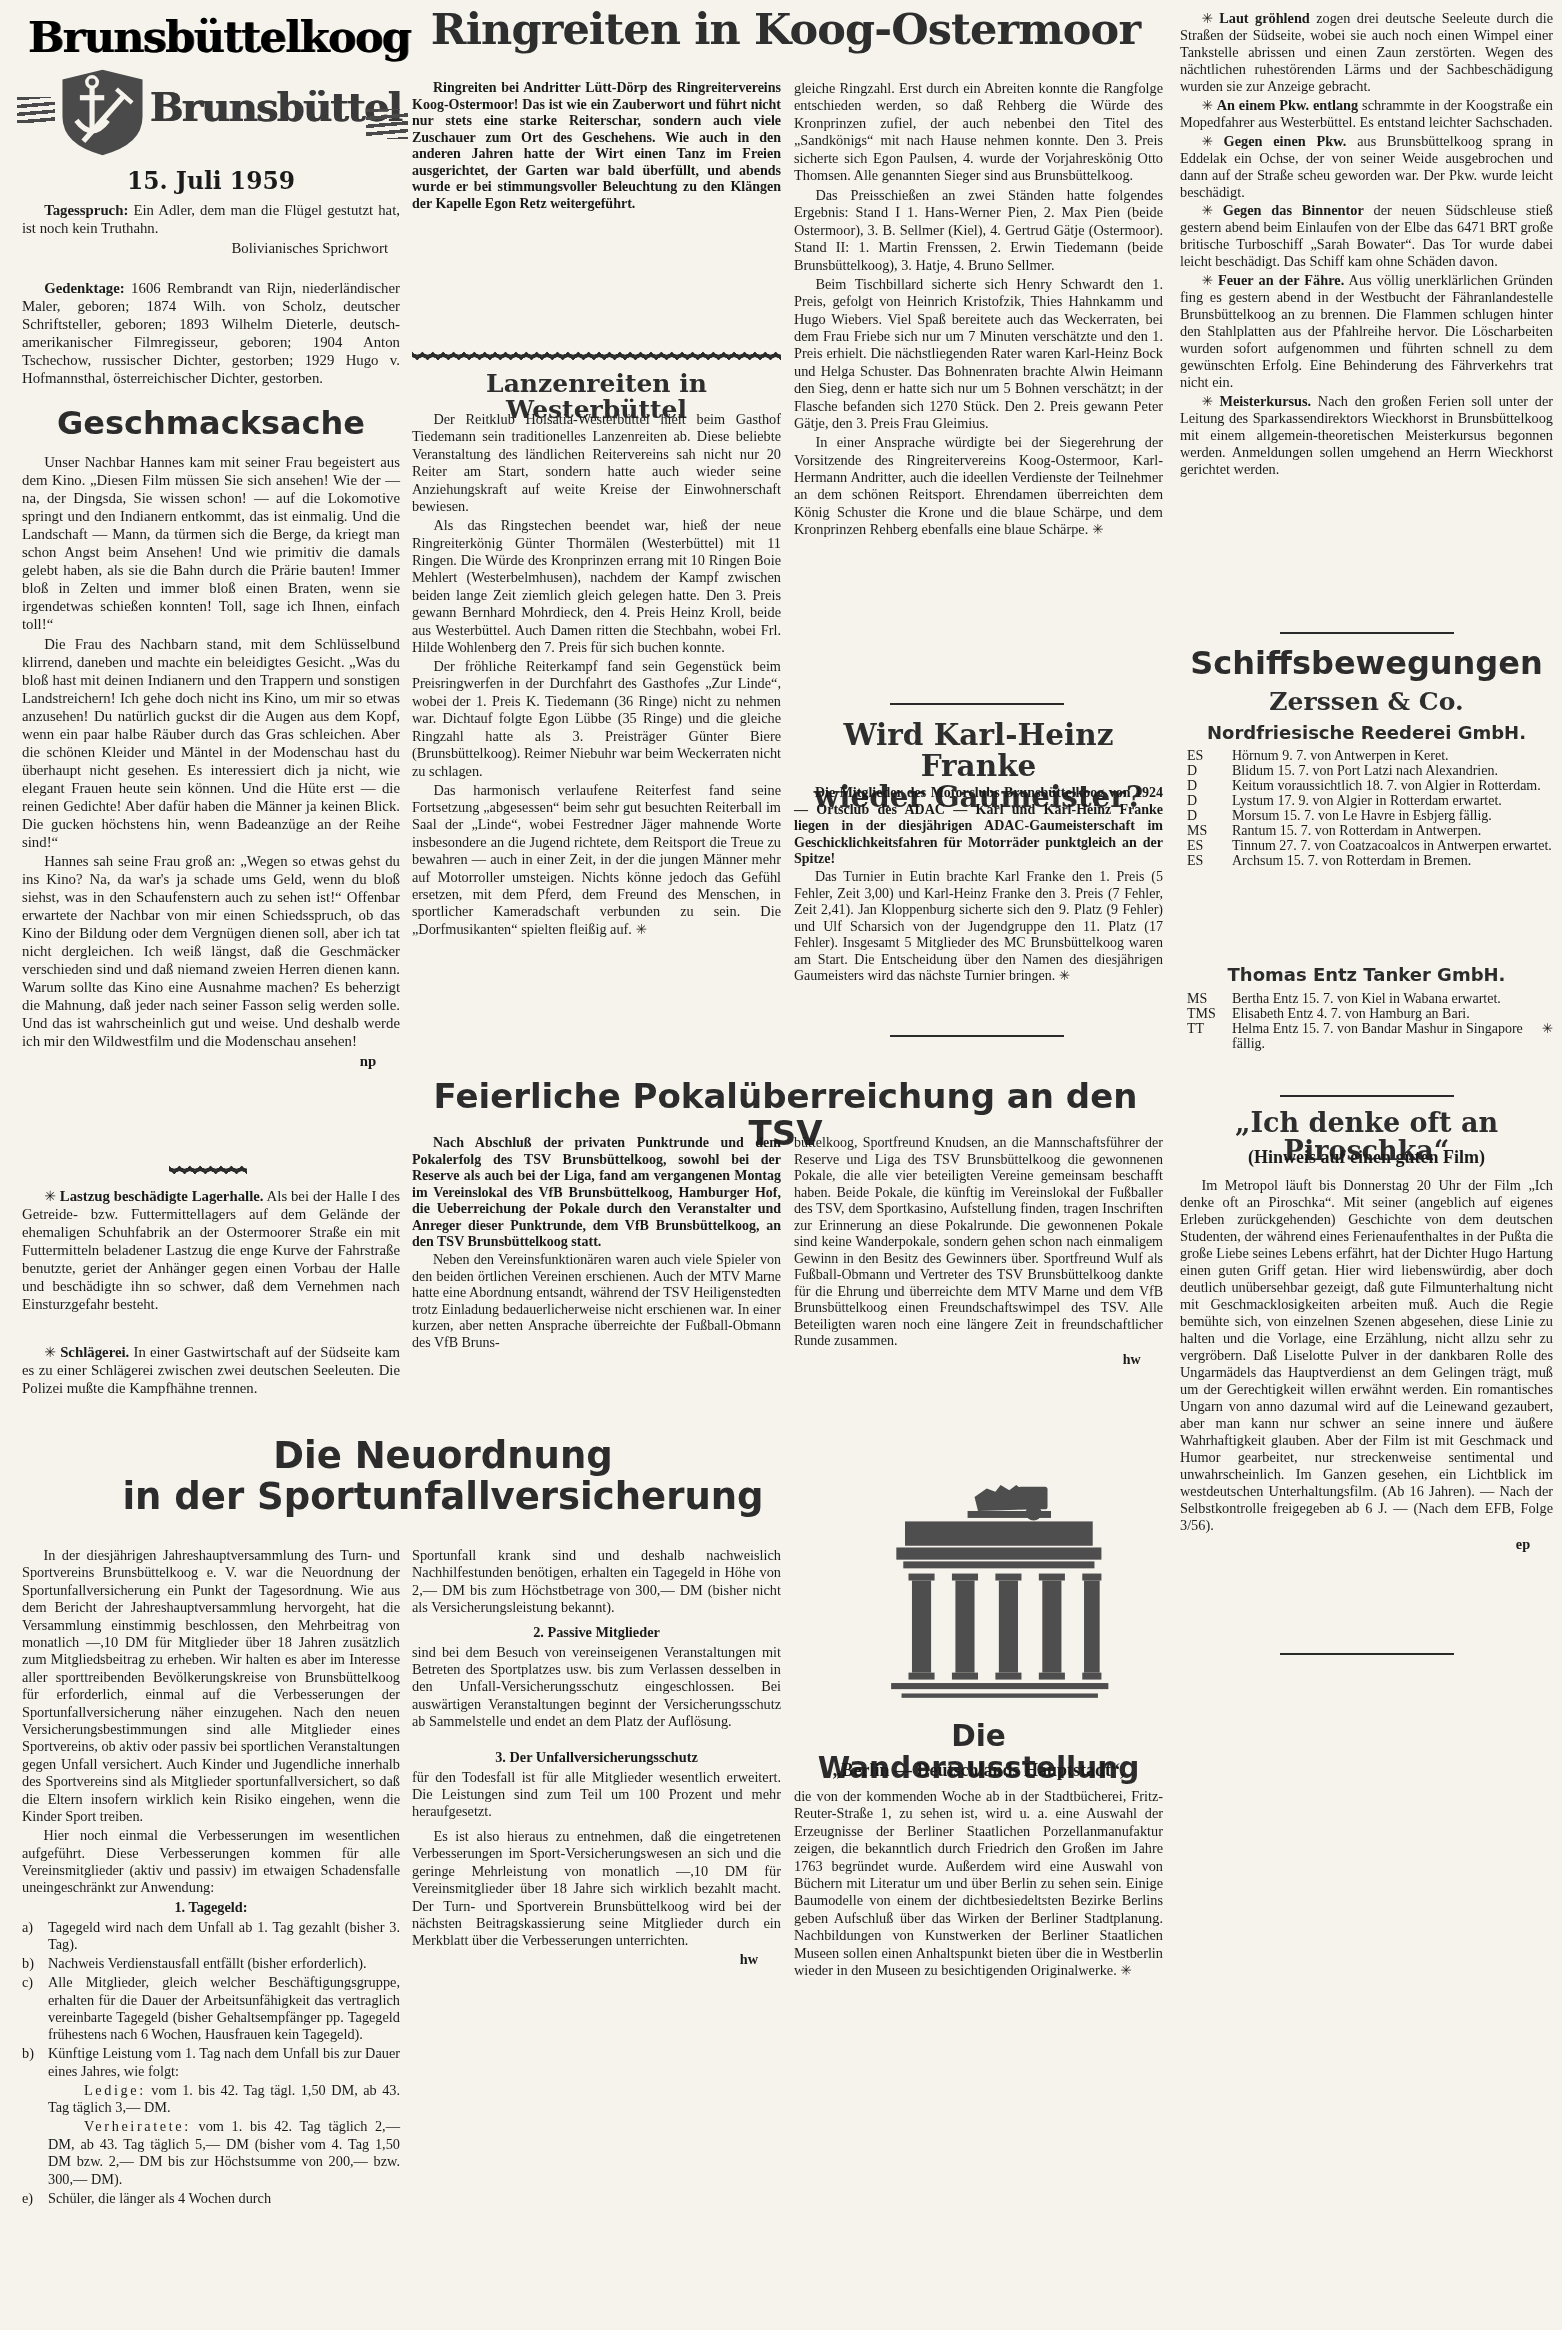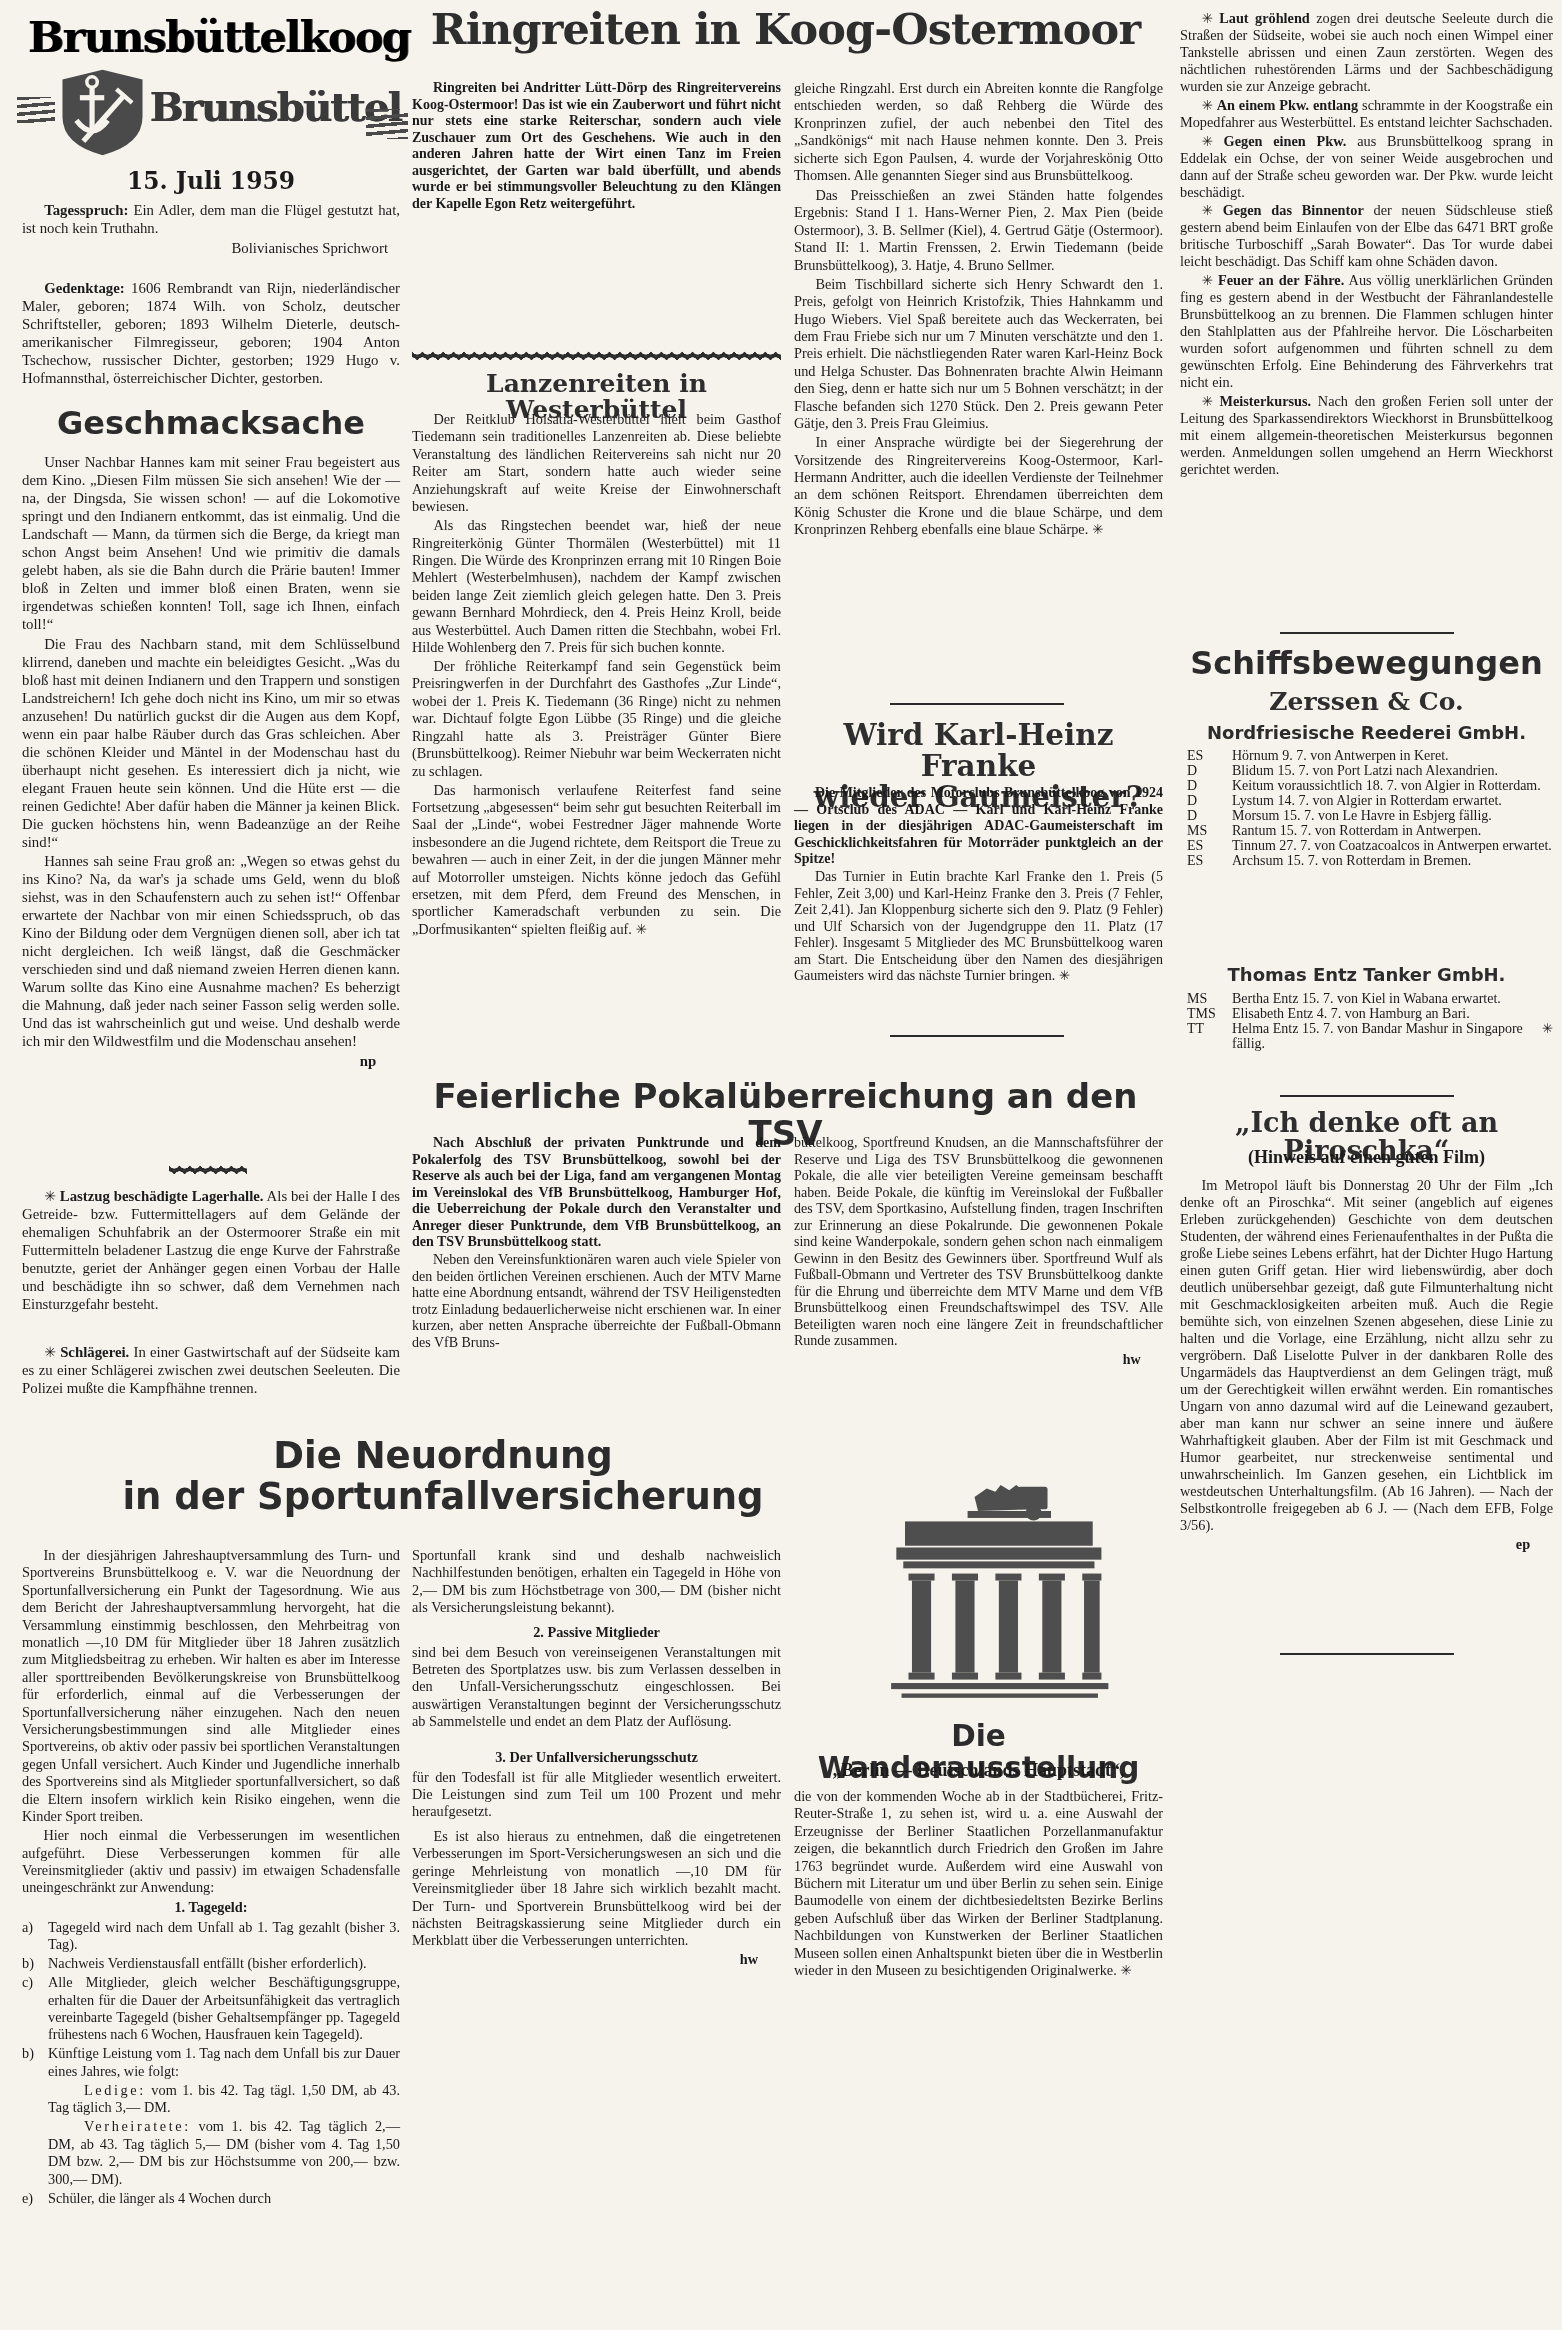--- a/index.html
+++ b/index.html
@@ -237,21 +237,21 @@
     <div class="ship">
         <span class="pfx">D</span>
         <span class="txt">Blidum 15. 7. von Port Latzi nach Alexandrien.</span>
       </div>
     <div class="ship">
         <span class="pfx">D</span>
         <span class="txt">Keitum voraussichtlich 18. 7. von Algier in Rotterdam.</span>
       </div>
     <div class="ship">
         <span class="pfx">D</span>
-        <span class="txt">Lystum 14. 7. von Algier in Rotterdam erwartet.</span>
+        <span class="txt">Lystum 17. 9. von Algier in Rotterdam erwartet.</span>
       </div>
     <div class="ship">
         <span class="pfx">D</span>
         <span class="txt">Morsum 15. 7. von Le Havre in Esbjerg fällig.</span>
       </div>
     <div class="ship">
         <span class="pfx">MS</span>
         <span class="txt">Rantum 15. 7. von Rotterdam in Antwerpen.</span>
       </div>
     <div class="ship">

